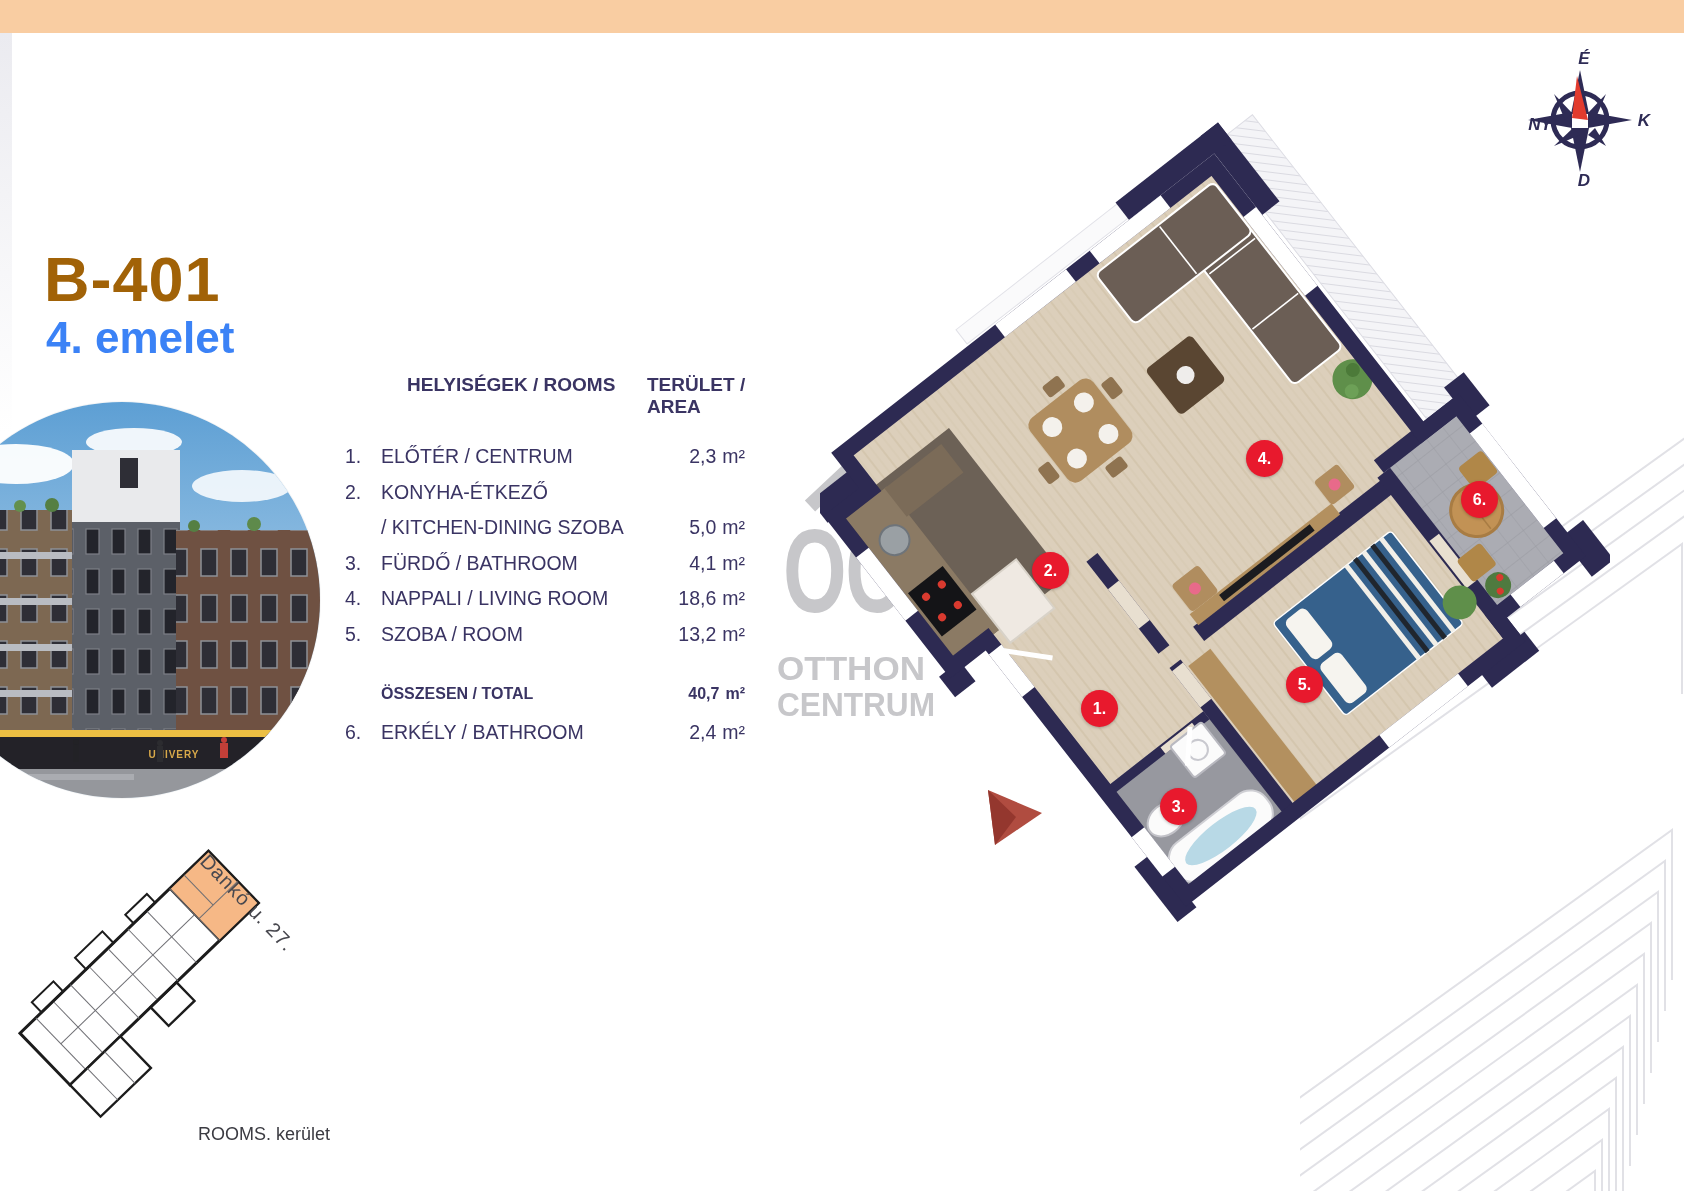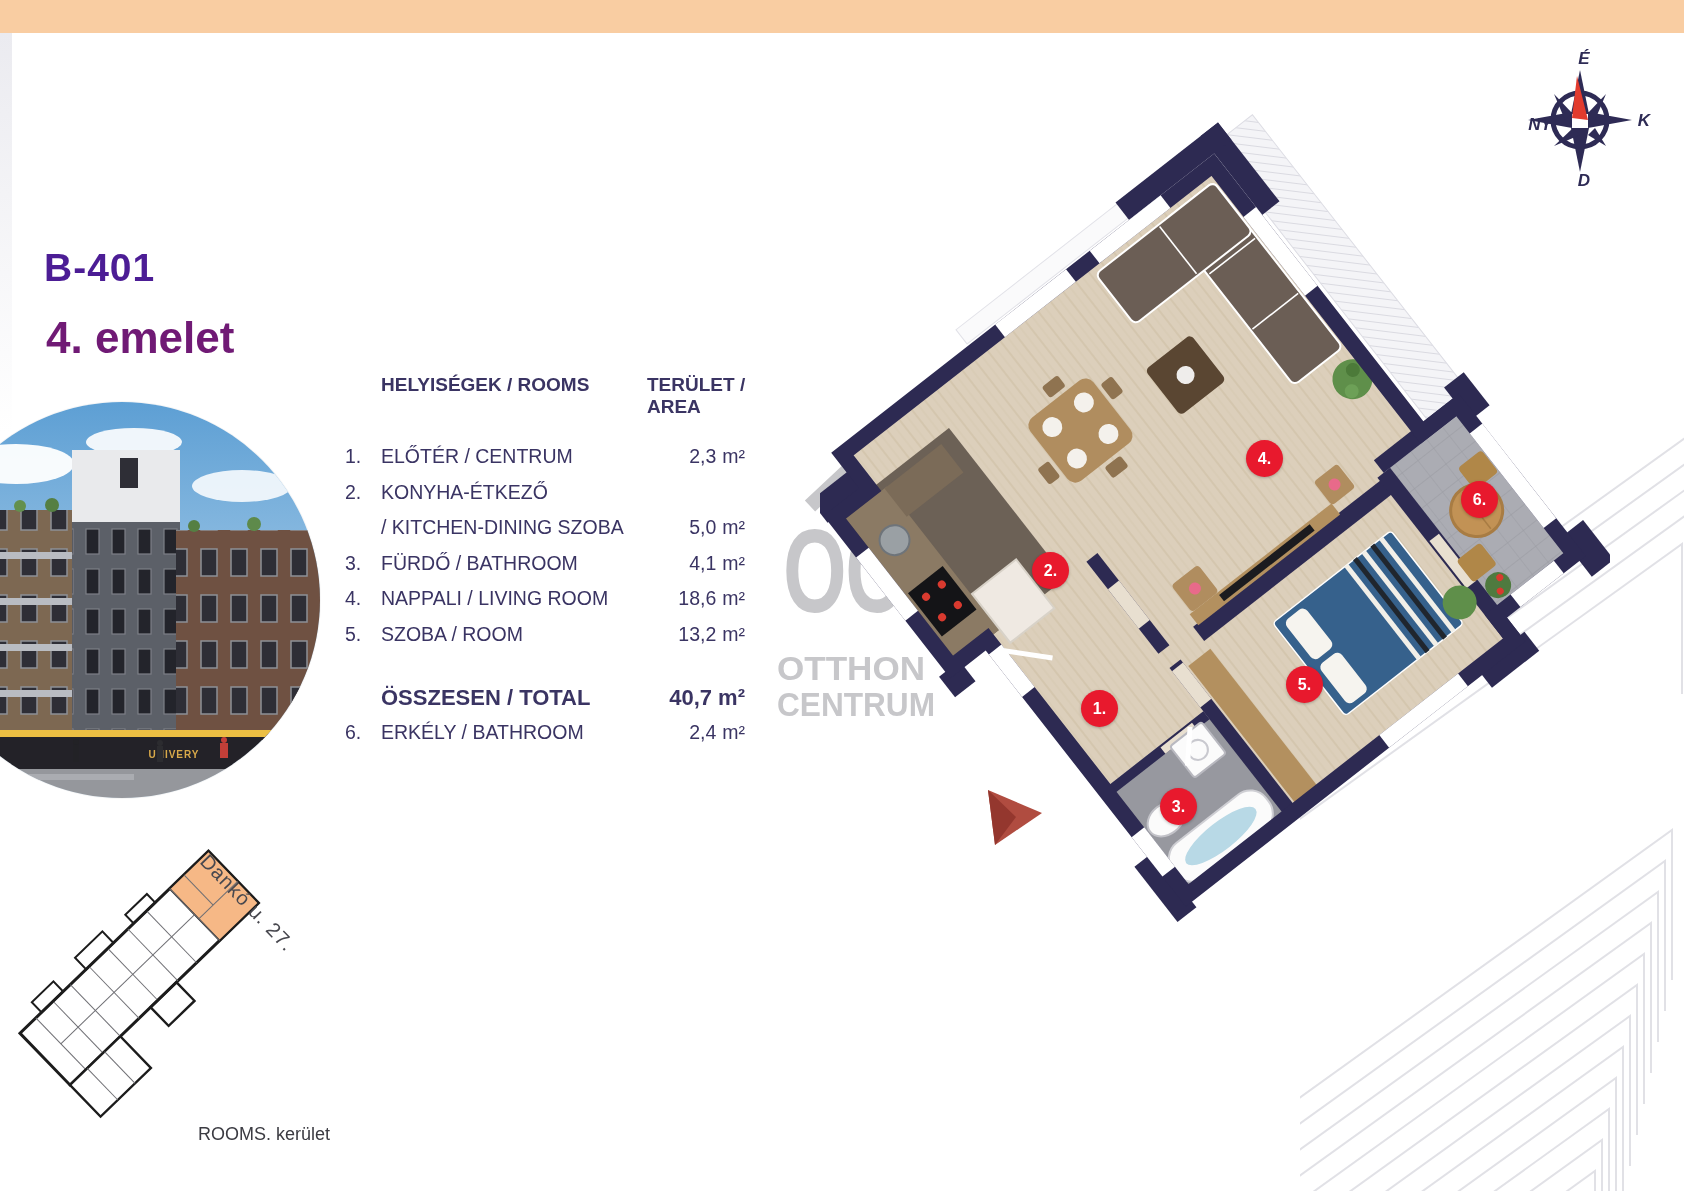--- a/index.html
+++ b/index.html
@@ -4,35 +4,35 @@
 <style>
   html,body{margin:0;padding:0;}
   body{width:1684px;height:1191px;position:relative;overflow:hidden;background:#ffffff;
        font-family:"Liberation Sans", sans-serif;}
   .abs{position:absolute;}
   
   #banner{left:0;top:0;width:1684px;height:33px;background:#f9cda2;}
   #left-wash{left:0;top:33px;width:12px;height:400px;
     background:linear-gradient(180deg,#ebebf0,rgba(255,255,255,0));}
   
-  #unit-id{left:44px;top:248px;font-size:39px;font-weight:700;letter-spacing:1px;color:#4c1d95;line-height:1;}
-  #unit-floor{left:46px;top:316px;font-size:44px;font-weight:700;color:#701a75;line-height:1;}
+  #unit-id{left:44px;top:248px;font-size:63px;font-weight:700;letter-spacing:1px;color:#a16207;line-height:1;}
+  #unit-floor{left:46px;top:316px;font-size:44px;font-weight:700;color:#3b82f6;line-height:1;}
   
   #photo{left:-76px;top:402px;width:396px;height:396px;border-radius:50%;overflow:hidden;
          box-shadow:0 0 0 1px rgba(0,0,0,.04);}
   
   #room-table{left:345px;top:374px;width:412px;color:#3a3463;}
-  .thead{display:grid;grid-template-columns:36px 1fr 110px;font-weight:700;font-size:19px;}
+  .thead{display:grid;grid-template-columns:36px 1fr 110px;font-weight:700;font-size:19px;gap:26px;}
   .thead .ha{text-align:left;}
   .trows{margin-top:27px;}
   .trow{display:grid;grid-template-columns:36px 1fr 110px;height:35.5px;font-size:19.5px;align-items:start;}
   .tnum{color:#3a3463;}
   .tarea{text-align:right;padding-right:12px;white-space:nowrap;}
   .tarea .unit{margin-left:6px;}
-  .trow.total{font-weight:700;margin-top:27px;font-size:22px;}
+  .trow.total{font-weight:700;margin-top:27px;font-size:16px;}
   
   #street-label{left:212px;top:850px;font-size:20px;color:#48484f;letter-spacing:1px;
      transform:rotate(46deg);transform-origin:left top;white-space:nowrap;}
   #district-label{left:198px;top:1124px;font-size:18px;color:#3b3b42;}
   
   .marker{width:37px;height:37px;border-radius:50%;background:#e8192d;color:#fff;
     display:flex;align-items:center;justify-content:center;font-weight:700;font-size:16px;
     box-shadow:0 1px 3px rgba(0,0,0,.25);z-index:30;}
   svg{display:block;}
   .noptr{pointer-events:none;}

